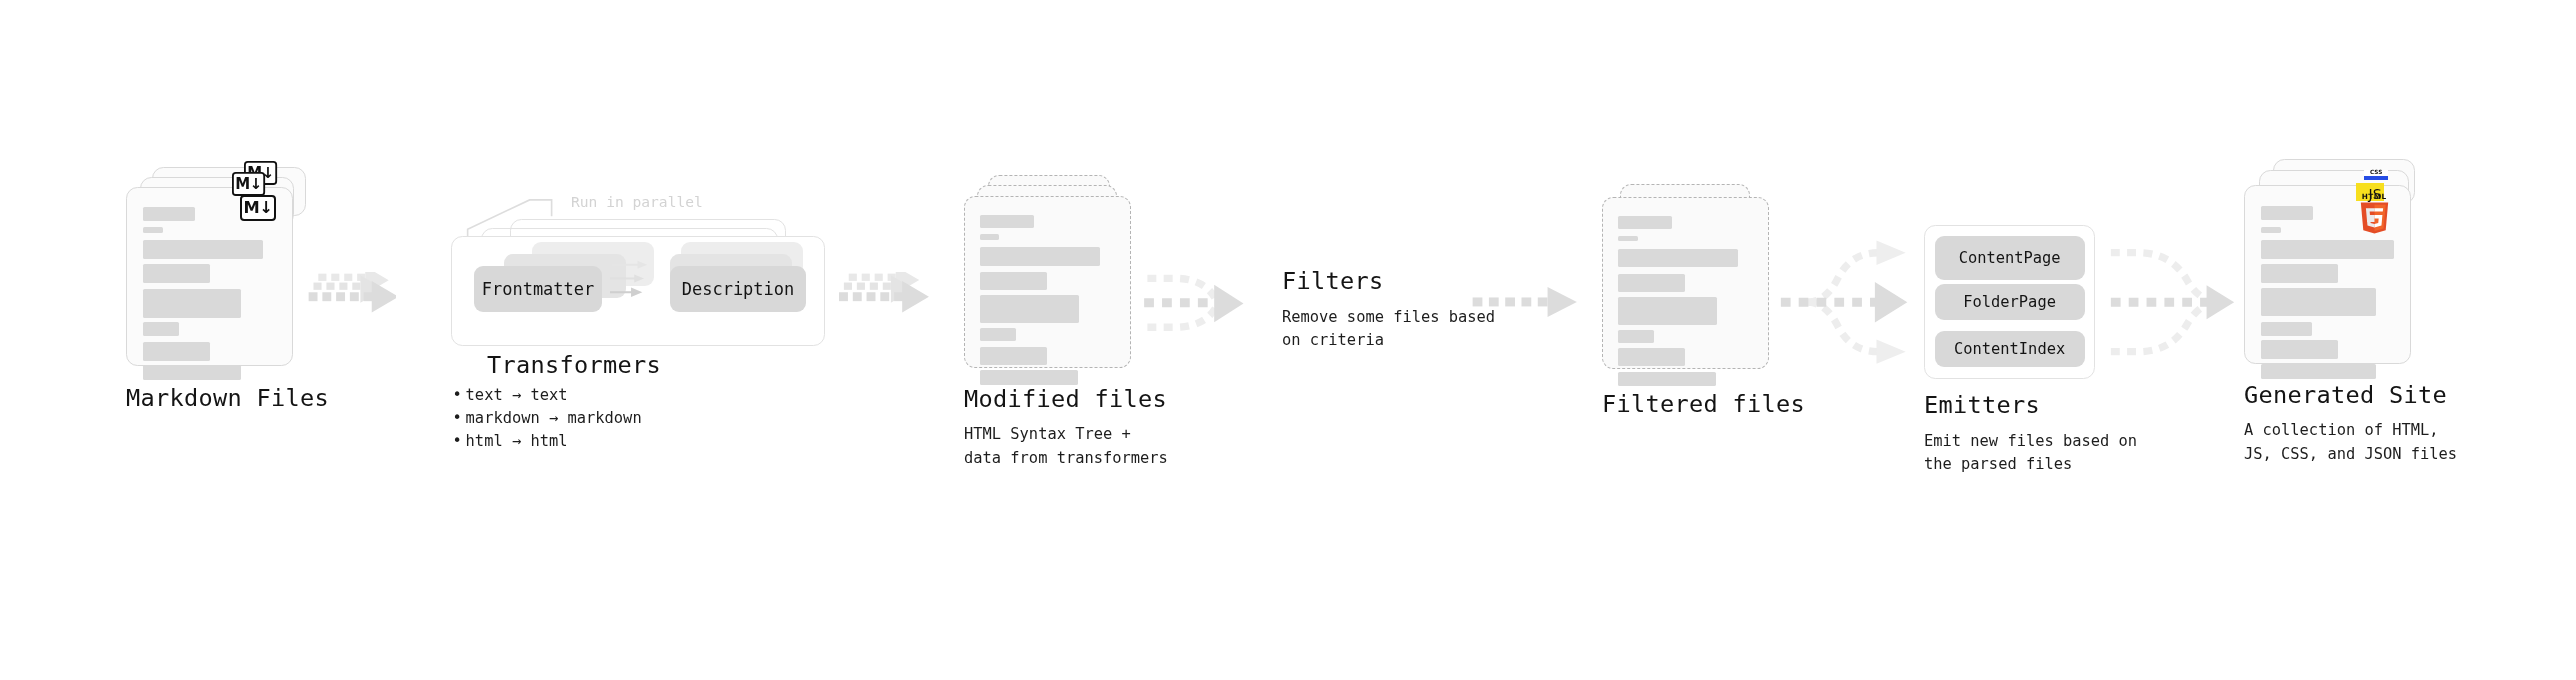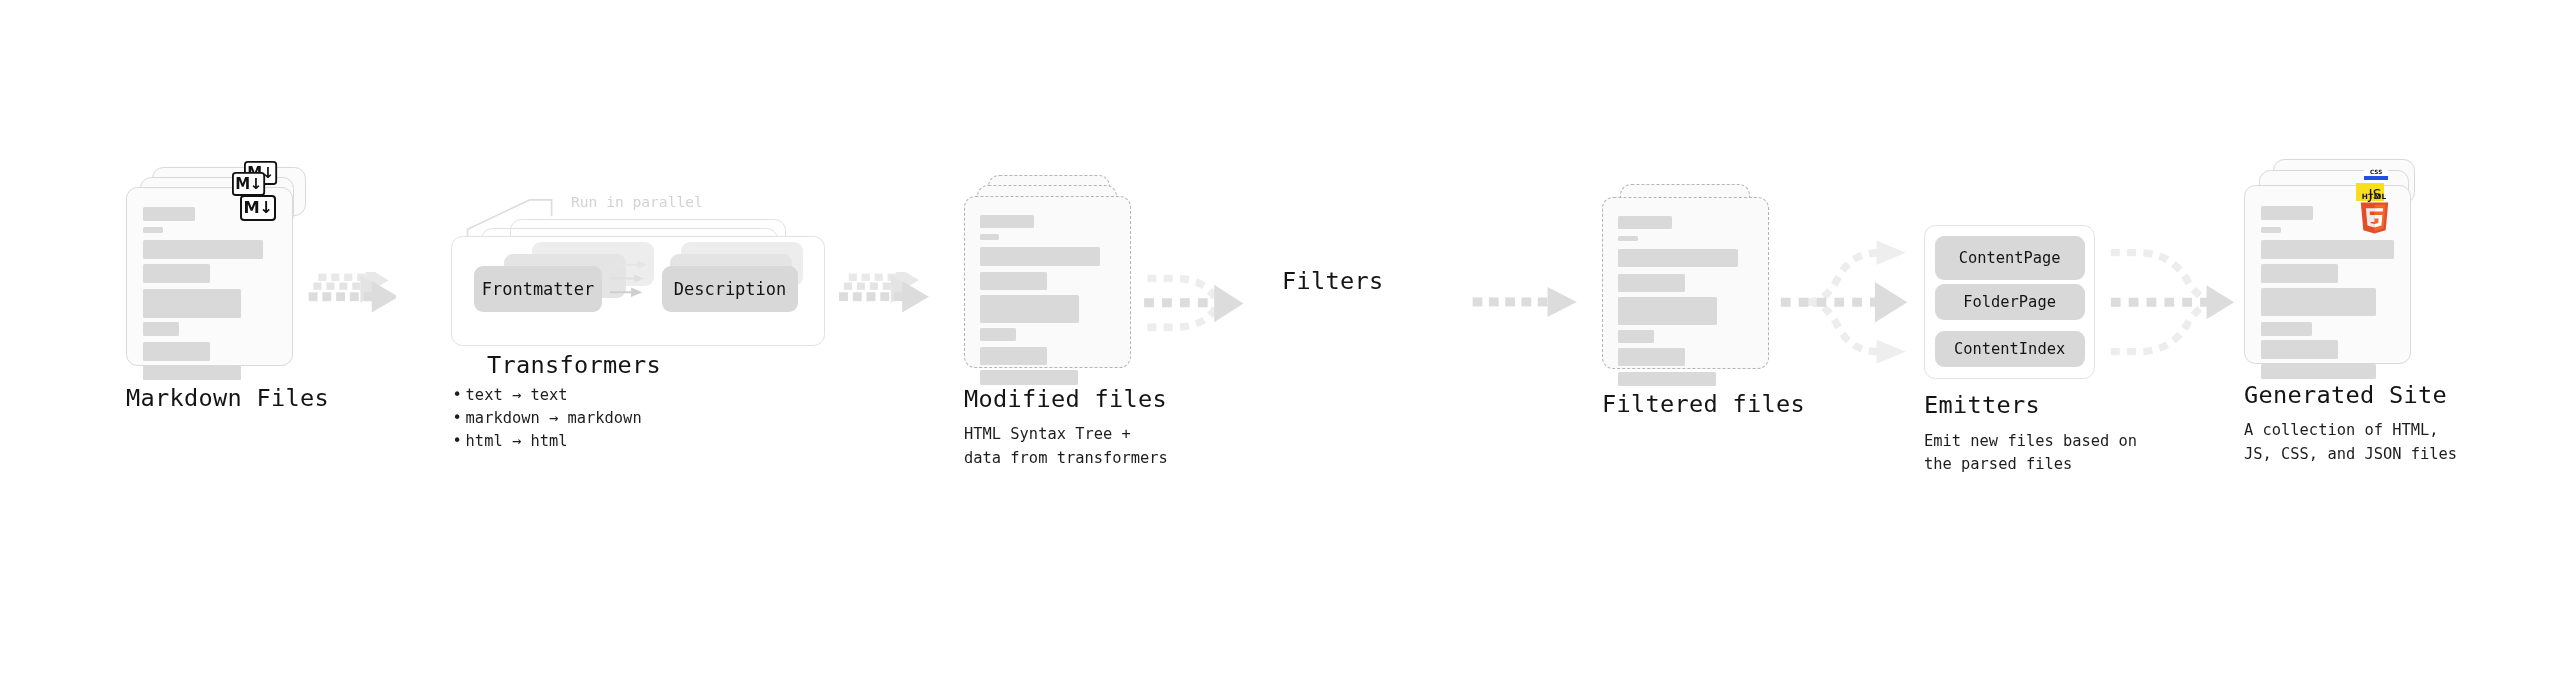--- a/index.html
+++ b/index.html
@@ -294,21 +294,21 @@
         </g>
         <g stroke="#cfcfcf" stroke-width="2.5" fill="#cfcfcf">
           <line x1="-10" y1="42" x2="28" y2="42"></line>
             <polygon points="26,36 40,42 26,48" stroke="none"></polygon>
         </g>
       </svg>
 
       <div class="chip front" style="left:23px; top:71px; width:128px; height:46px;">
         <span>Frontmatter</span>
       </div>
-      <div class="chip front" style="left:211px; top:71px; width:136px; height:46px;justify-content:center;">
+      <div class="chip front" style="left:219px; top:71px; width:136px; height:46px;justify-content:center;">
         <span>Description</span>
       </div>
     </div>
 
     <div class="stage-title" style="margin-top:9.8px;margin-left:36px;">Transformers</div>
     <ul class="xform-list">
       <li>text → text</li>
       <li>markdown → markdown</li>
       <li>html → html</li>
     </ul>
@@ -367,20 +367,22 @@
     <svg width="114" height="106" viewBox="0 0 140 130" fill="none">
       <path d="M14 20 L52 20 Q88 22 100 50" stroke="#ededed" stroke-width="9" stroke-dasharray="11 9" fill="none" stroke-linecap="butt"></path>
       <path d="M14 80 L52 80 Q88 78 100 52" stroke="#ededed" stroke-width="9" stroke-dasharray="11 9" fill="none" stroke-linecap="butt"></path>
       <path d="M10 50 L100 50" stroke="#dcdcdc" stroke-width="11" stroke-dasharray="12 10" fill="none"></path>
       <polygon points="96,28 132,51 96,74" fill="#dcdcdc"></polygon>
     </svg>
   </div>
 
   <div class="stage" style="left:1282px; top:249px;">
     <div class="stage-title" style="margin-top:18px;">Filters</div>
+    <div class="stage-sub">Remove some files based
+on criteria</div>
   </div>
 
   <div class="connector" style="left:1471px; top:286px;">
     <svg width="114" height="49" viewBox="0 0 140 60" fill="none">
       <g fill="#dcdcdc">
         <rect x="2" y="14" width="12" height="11"></rect>
           <rect x="22" y="14" width="12" height="11"></rect>
         <rect x="42" y="14" width="12" height="11"></rect>
           <rect x="62" y="14" width="12" height="11"></rect>
         <rect x="82" y="14" width="12" height="11"></rect>

